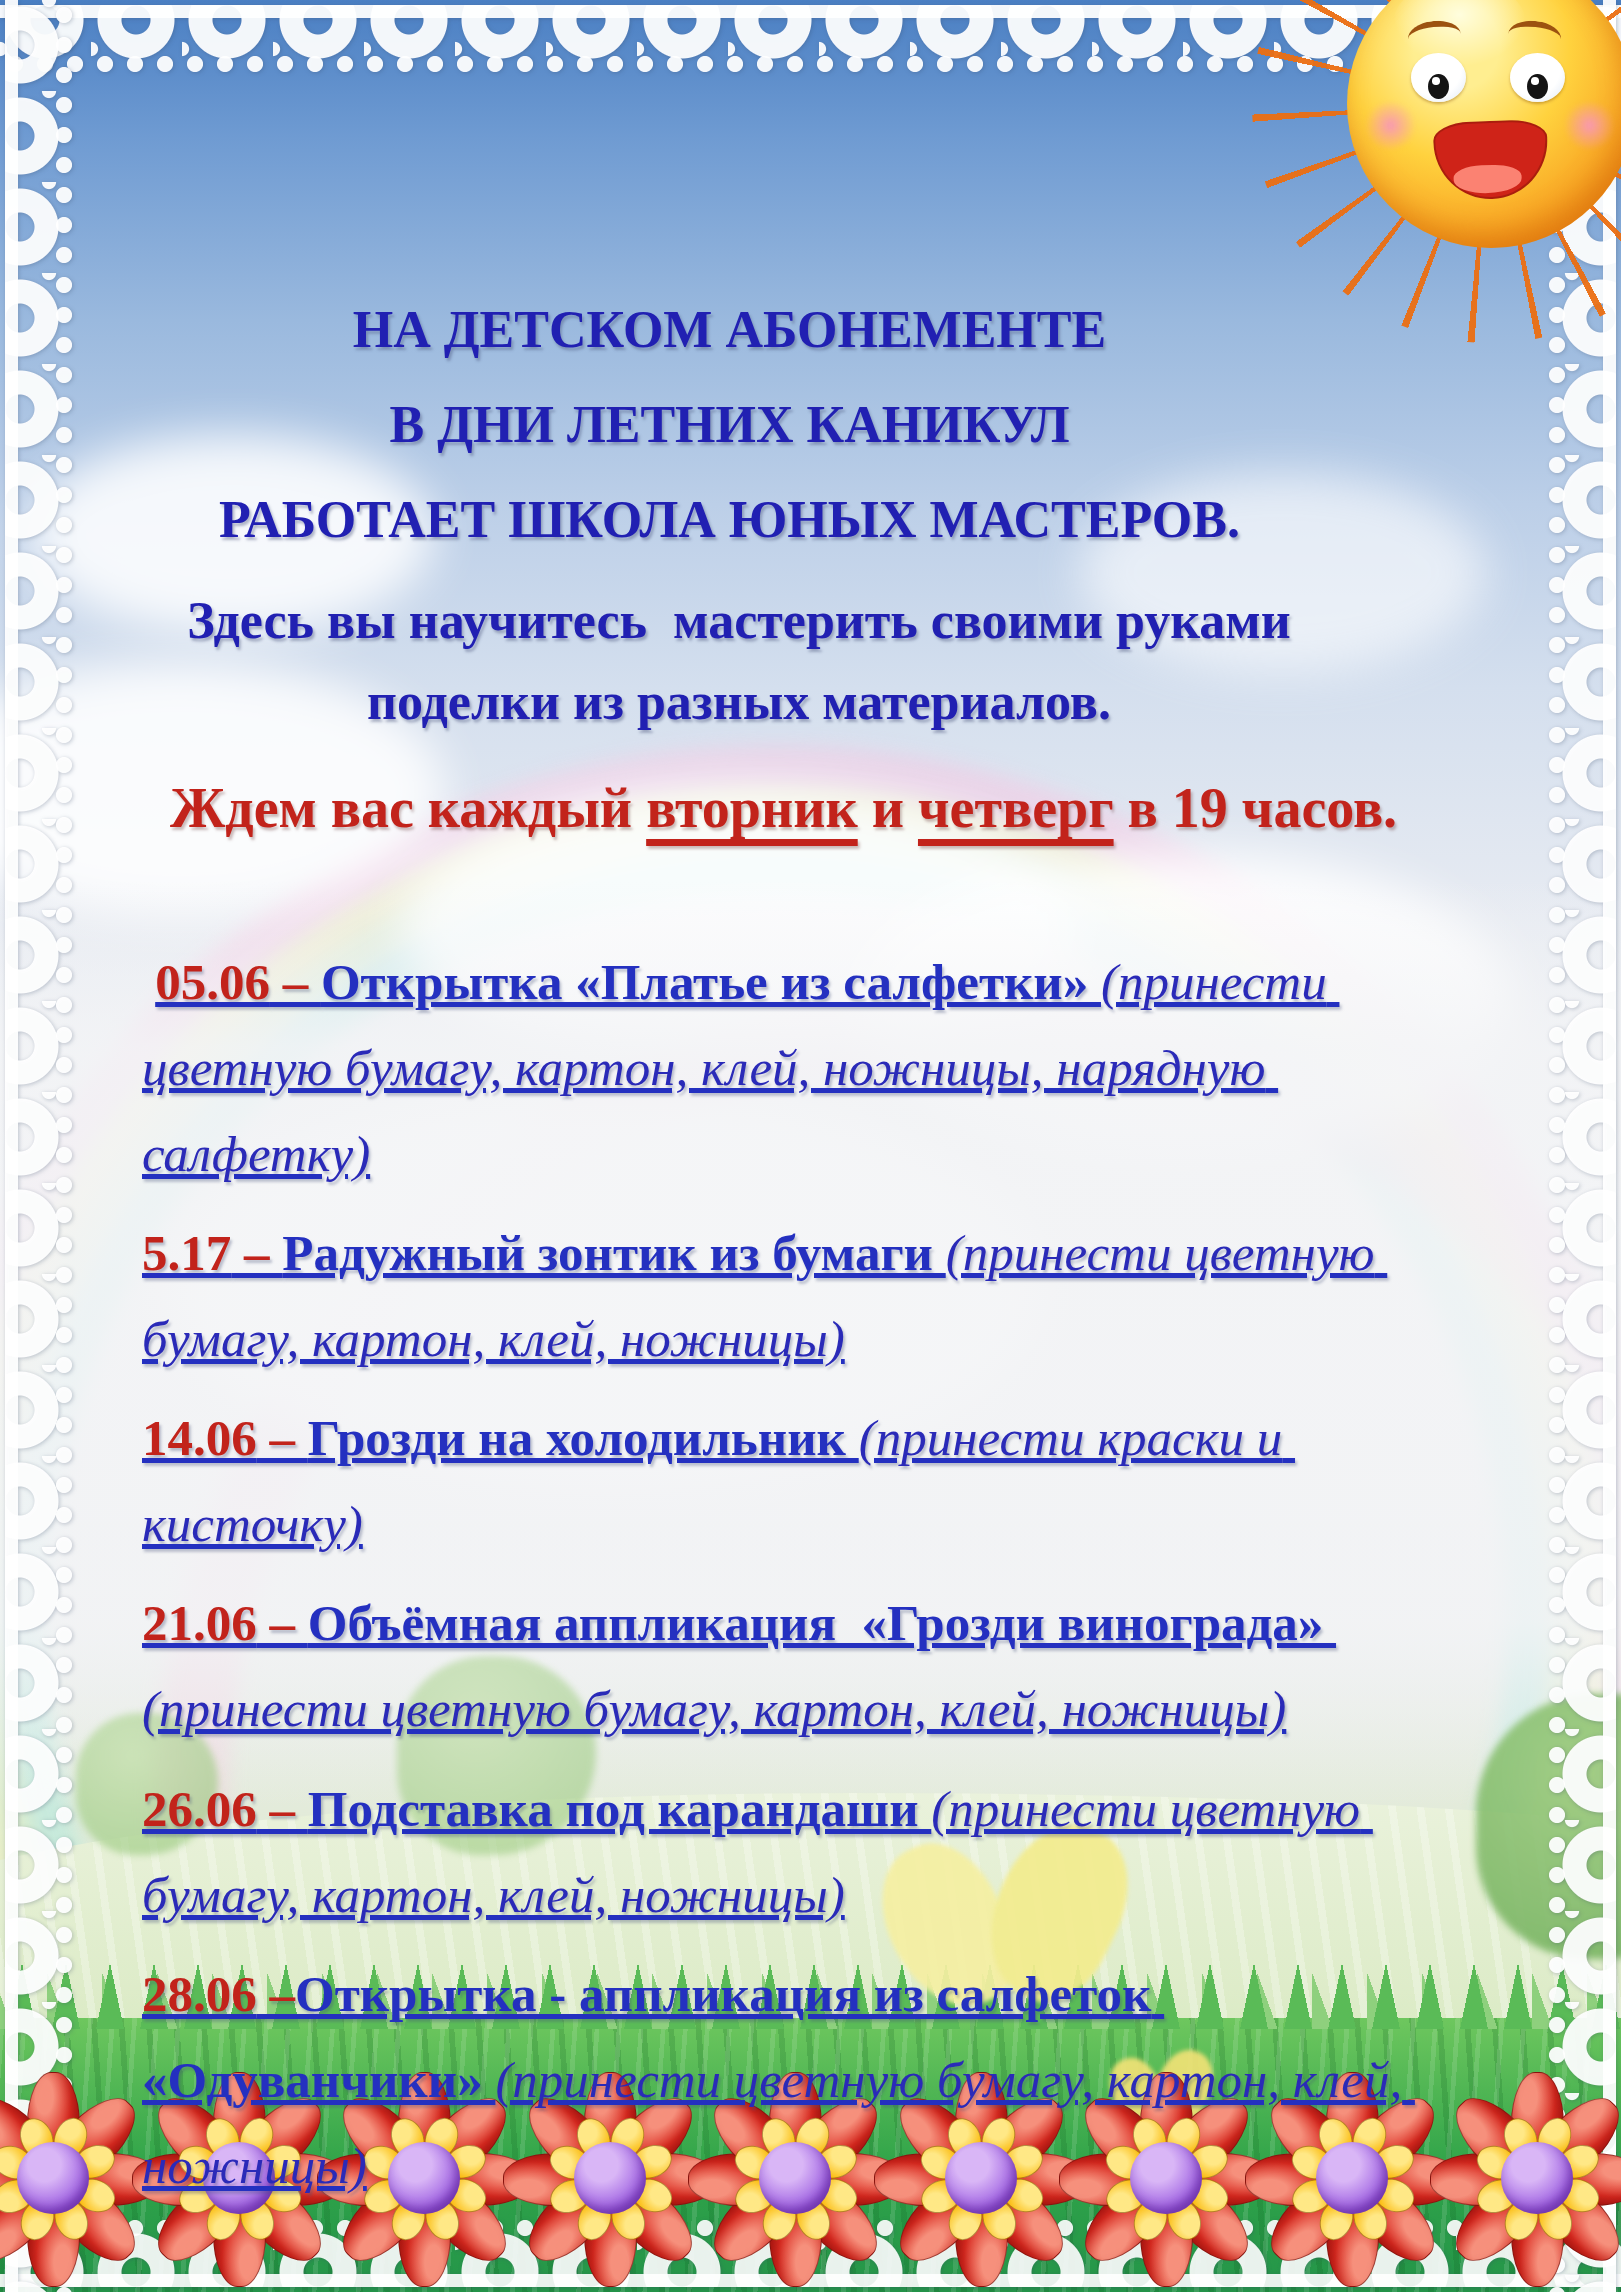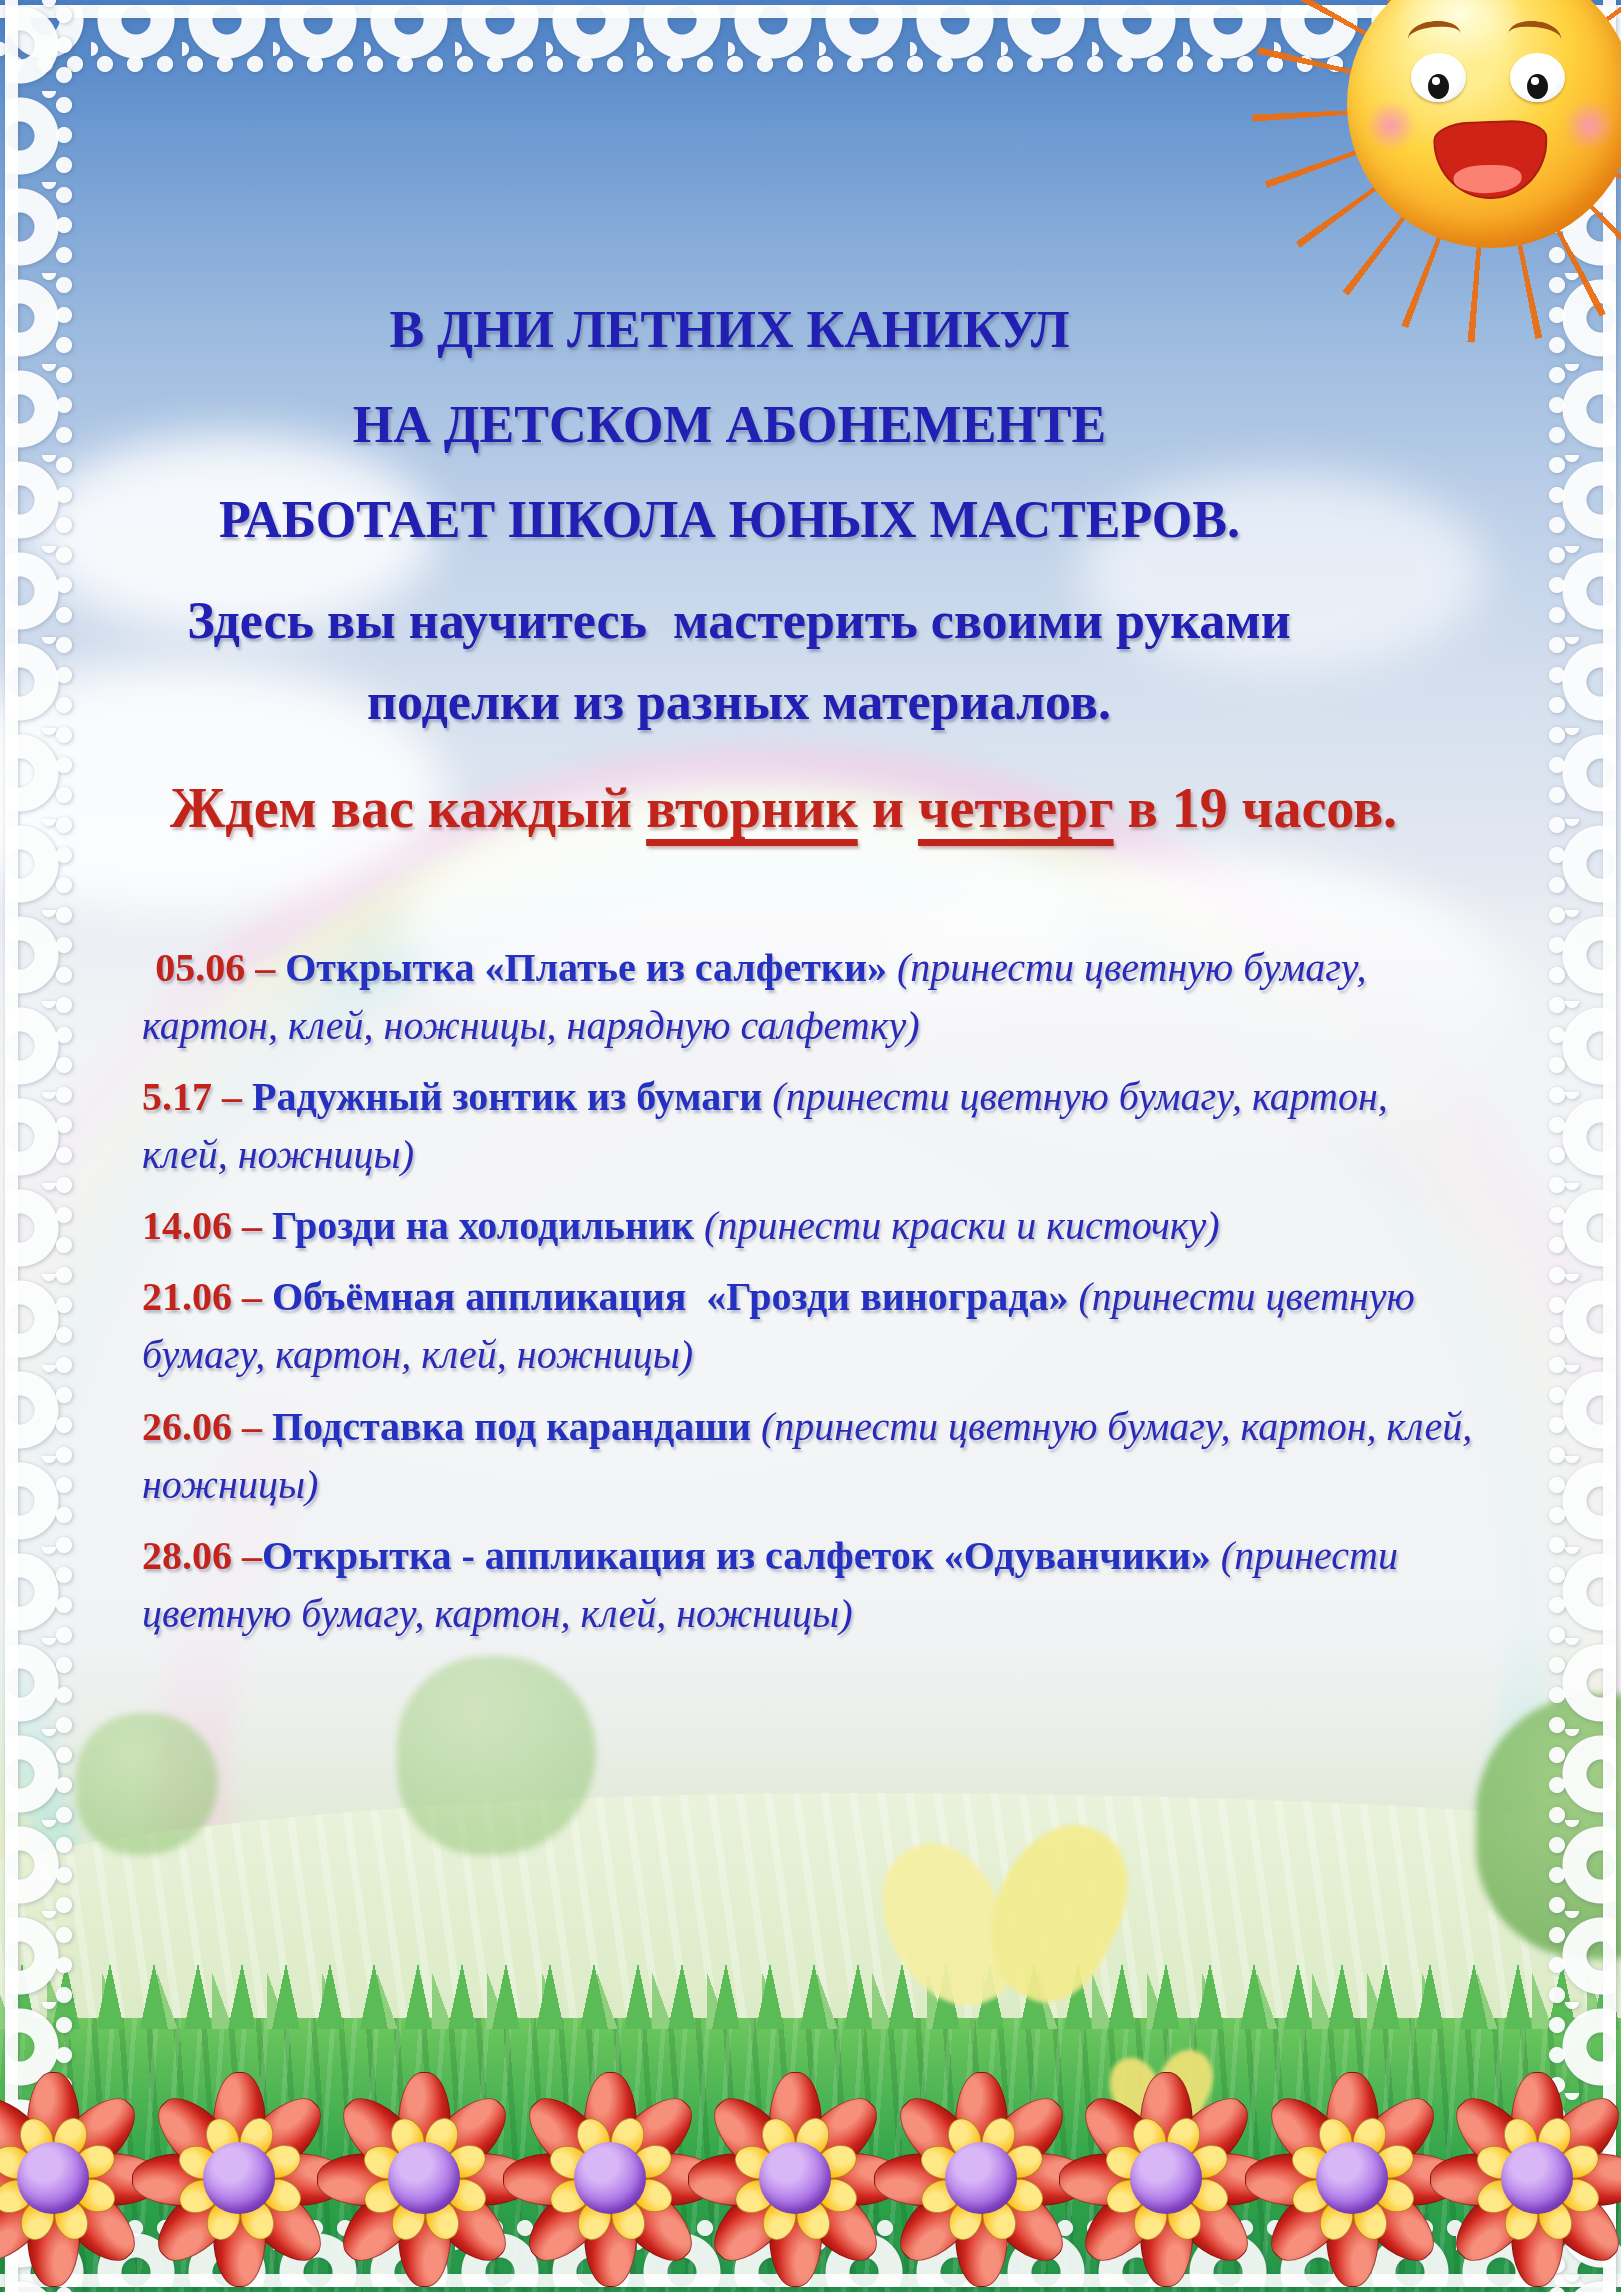--- a/index.html
+++ b/index.html
@@ -164,22 +164,23 @@
   }
   .invite{
     margin:24.6px 0 0; padding-left:28px; white-space:pre-wrap;
     color:var(--accent-red,#c2231b); font-weight:bold; font-size:56px; line-height:83px;
     text-shadow:1.9px 2.8px 2.8px rgba(110,60,60,.35);
   }
   .invite .u{text-decoration:underline; text-decoration-thickness:6.6px; text-underline-offset:12.3px;}
   .schedule{margin-top:89px;}
   .item{
     margin:0 0 13.2px; white-space:pre-wrap;
-    color:var(--body-blue,#2430c0); font-weight:bold; font-size:40px; line-height:58px;
+    color:var(--body-blue,#2430c0); font-weight:bold; font-size:51px; line-height:86px;
     text-shadow:1.9px 2.8px 2.8px rgba(70,80,120,.35);
+    text-decoration:underline;
   }
   .item:first-child{text-indent:13.2px;}
   .item .date,.item .sep{color:var(--accent-red,#c2231b);}
   .item .note{font-weight:normal; font-style:italic; color:var(--note-blue,#2a2ab8);}
 </style>
 </head>
 <body>
 
 <div class="page">
   <div class="sky"></div>
@@ -384,22 +385,22 @@
         <div class="bead" style="transform: rotate(202deg) translateY(-44px);"></div>
         <div class="bead" style="transform: rotate(247deg) translateY(-44px);"></div>
         <div class="bead" style="transform: rotate(292deg) translateY(-44px);"></div>
         <div class="bead" style="transform: rotate(337deg) translateY(-44px);"></div>
         <div class="fcenter"></div>
       </div>
     </div>
 
   <div class="content">
     <div class="header">
+      <div>НА ДЕТСКОМ АБОНЕМЕНТЕ</div>
       <div>В ДНИ ЛЕТНИХ КАНИКУЛ</div>
-      <div>НА ДЕТСКОМ АБОНЕМЕНТЕ</div>
       <div>РАБОТАЕТ ШКОЛА ЮНЫХ МАСТЕРОВ.</div>
     </div>
     <p class="intro">Здесь вы научитесь  мастерить своими руками поделки из разных материалов.</p>
     <p class="invite"><span>Ждем вас каждый </span><span class="u">вторник</span><span> и </span><span class="u">четверг</span><span> в 19 часов.</span></p>
 
     <div class="schedule">
       <p class="item"><span class="date">05.06</span><span class="sep"> – </span><span class="ttl">Открытка «Платье из салфетки» </span><span class="note">(принести цветную бумагу, картон, клей, ножницы, нарядную салфетку)</span></p>
       <p class="item"><span class="date">5.17</span><span class="sep"> – </span><span class="ttl">Радужный зонтик из бумаги </span><span class="note">(принести цветную бумагу, картон, клей, ножницы)</span></p>
       <p class="item"><span class="date">14.06</span><span class="sep"> – </span><span class="ttl">Грозди на холодильник </span><span class="note">(принести краски и кисточку)</span></p>
       <p class="item"><span class="date">21.06</span><span class="sep"> – </span><span class="ttl">Объёмная аппликация  «Грозди винограда» </span><span class="note">(принести цветную бумагу, картон, клей, ножницы)</span></p>

